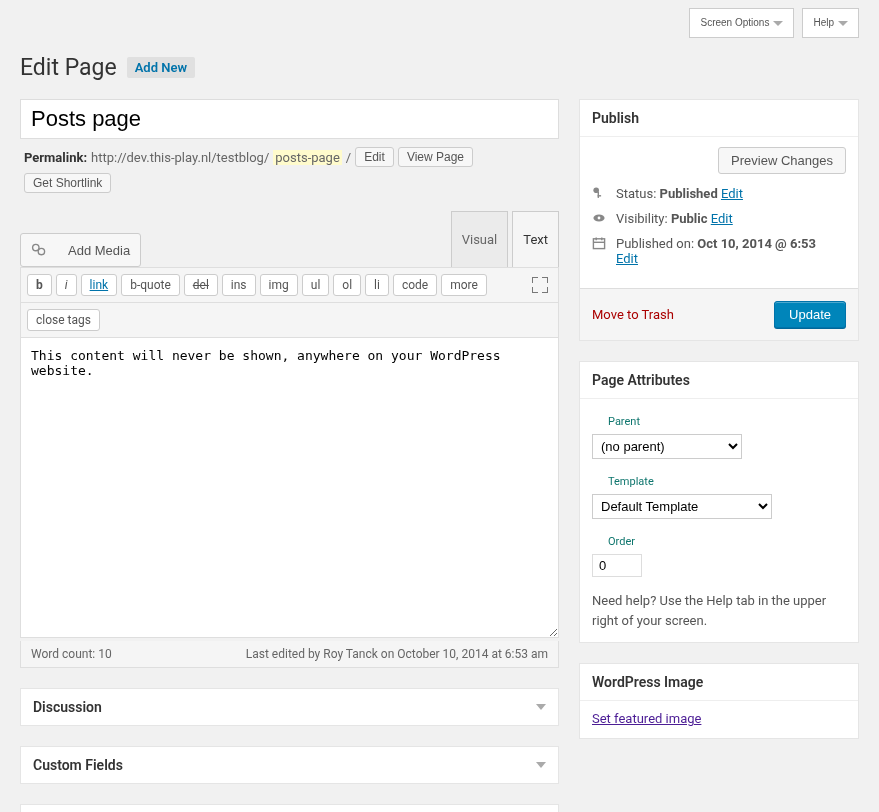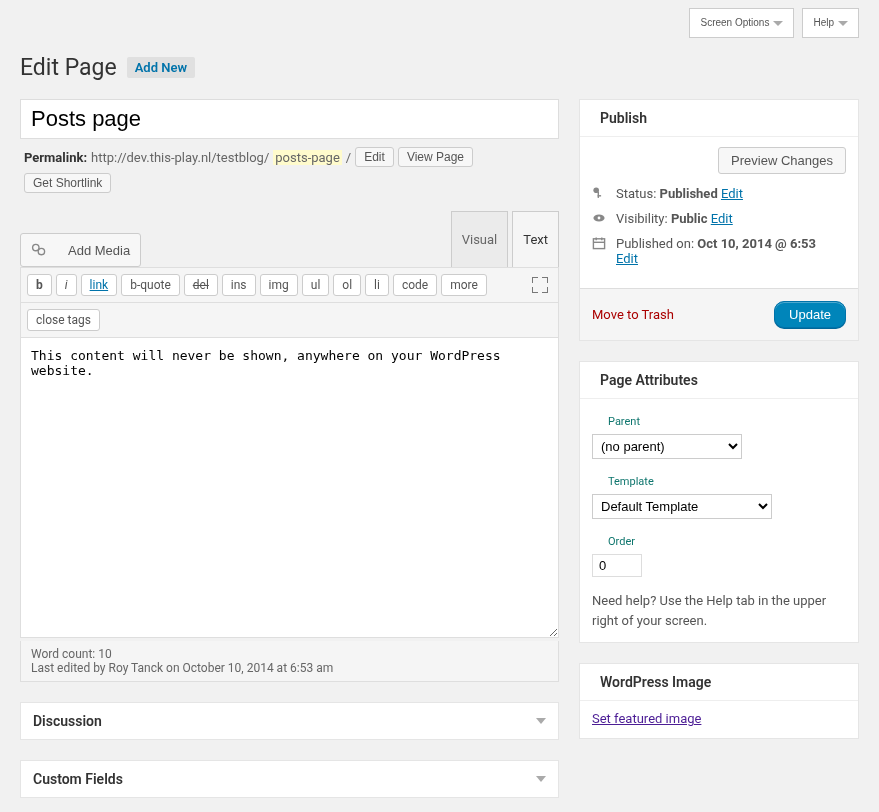--- a/index.html
+++ b/index.html
@@ -31,35 +31,35 @@
 .qtbtn.i { font-style: italic; }
 .qtbtn.link { text-decoration: underline; color: #0073aa; }
 .qtbtn.del { text-decoration: line-through; }
 .fullscreen-icon { margin-left: auto; width: 16px; height: 16px; cursor: pointer; display: grid; grid-template-columns: 1fr 1fr; grid-template-rows: 1fr 1fr; gap: 4px; margin-right: 4px; }
 .fullscreen-icon span { border: 1.5px solid #777; }
 .fullscreen-icon span:nth-child(1) { border-right: none; border-bottom: none; }
 .fullscreen-icon span:nth-child(2) { border-left: none; border-bottom: none; }
 .fullscreen-icon span:nth-child(3) { border-right: none; border-top: none; }
 .fullscreen-icon span:nth-child(4) { border-left: none; border-top: none; }
 .textarea { width: 100%; height: 300px; border: 1px solid #dedede; border-top: none; padding: 10px; font-family: Consolas, Monaco, monospace; font-size: 13px; resize: vertical; background: #fff; outline: none; }
-.editor-status { border: 1px solid #dedede; border-top: none; background: #f5f5f5; padding: 6px 10px; font-size: 12px; color: #666; display: flex; justify-content: space-between; flex-direction: column; }
+.editor-status { border: 1px solid #dedede; border-top: none; background: #f5f5f5; padding: 6px 10px; font-size: 12px; color: #666; display: flex; justify-content: space-between; }
 .metabox { background: #fff; border: 1px solid #e5e5e5; margin-top: 20px; }
 .metabox-head { padding: 10px 12px; font-size: 14px; font-weight: 600; display: flex; justify-content: space-between; align-items: center; cursor: pointer; }
 .metabox-head .tri { width: 0; height: 0; border-left: 5px solid transparent; border-right: 5px solid transparent; border-top: 6px solid #aaa; }
 .postbox { background: #fff; border: 1px solid #e5e5e5; margin-bottom: 20px; }
-.postbox-head { padding: 10px 20px; font-size: 14px; font-weight: 600; border-bottom: 1px solid #eee; display: flex; justify-content: space-between; align-items: center; cursor: pointer; }
+.postbox-head { padding: 10px 12px; font-size: 14px; font-weight: 600; border-bottom: 1px solid #eee; display: flex; justify-content: space-between; align-items: center; cursor: pointer; }
 .postbox-body { padding: 10px 12px 12px; }
 .preview-row { text-align: right; margin-bottom: 12px; }
 .btn { background: #f7f7f7; border: 1px solid #ccc; padding: 5px 12px; font-size: 13px; color: #555; border-radius: 3px; cursor: pointer; }
 .pubrow { display: flex; align-items: flex-start; gap: 8px; margin: 10px 0; font-size: 13px; color: #555; }
 .pubrow .icon { width: 16px; color: #888; flex-shrink: 0; }
 .pubrow a { color: #0073aa; text-decoration: underline; cursor: pointer; }
 .major-actions { border-top: 1px solid #ddd; padding: 12px; display: flex; justify-content: space-between; align-items: center; background: #f5f5f5; }
 .trash { color: #a00; text-decoration: none; cursor: pointer; }
-.primary { background: #0085ba; border: 1px solid #0073aa; color: #fff; padding: 5px 14px; font-size: 13px; border-radius: 10px; cursor: pointer; box-shadow: inset 0 1px 0 rgba(255,255,255,.3), 0 1px 0 #006799; }
+.primary { background: #0085ba; border: 1px solid #0073aa; color: #fff; padding: 5px 14px; font-size: 13px; border-radius: 3px; cursor: pointer; box-shadow: inset 0 1px 0 rgba(255,255,255,.3), 0 1px 0 #006799; }
 .field-label { font-size: 11px; color: #0f766e; margin: 6px 16px; display: block; }
 select.wp-select { font-size: 13px; padding: 3px 4px; border: 1px solid #ccc; background: #fff; }
 .order-input { width: 50px; padding: 3px 6px; border: 1px solid #ddd; font-size: 13px; }
 .help-text { font-size: 13px; color: #555; margin-top: 14px; line-height: 1.5; }
 .link { color: #4c1d95; text-decoration: underline; cursor: pointer; }
 .closetags-row { border: 1px solid #dedede; border-top: none; background: #f5f5f5; padding: 6px; }
 svg { display: block; }
 </style>
 </head>
 <body>

